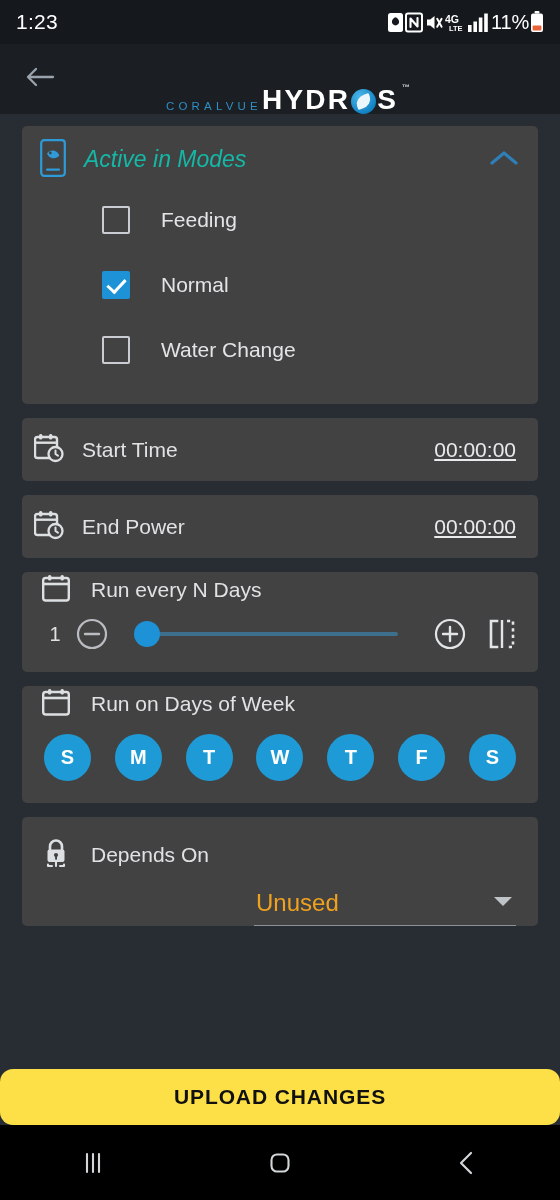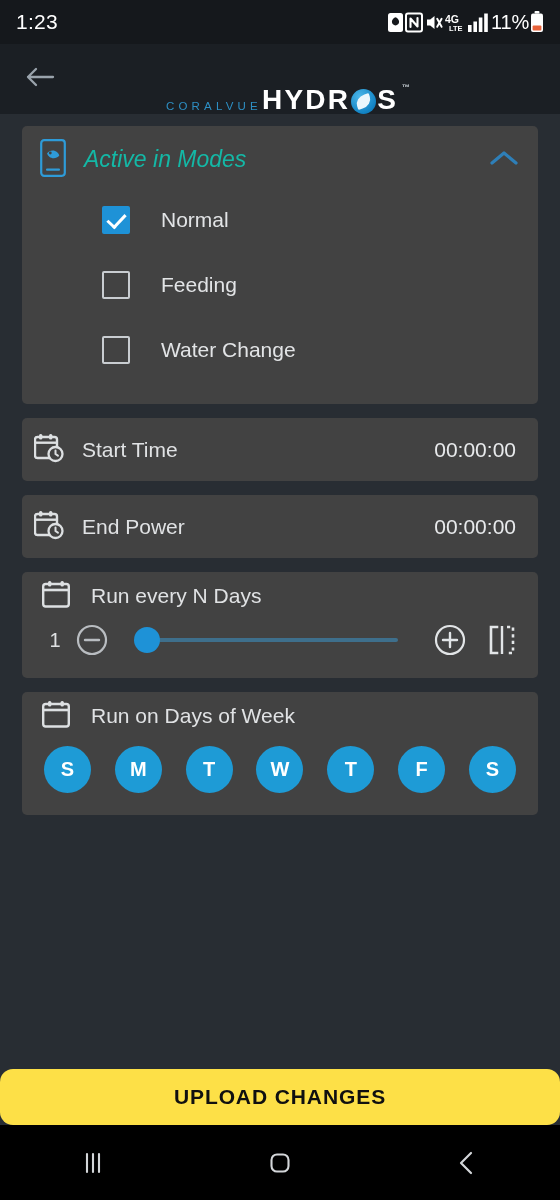--- a/index.html
+++ b/index.html
@@ -127,26 +127,26 @@
     color: #e2e4e6; font-size: 21px; margin-left: 31px;
   }
 
   
   .time-row {
     display: flex; align-items: center;
     height: 63px; padding: 0 22px 0 12px;
     cursor: pointer;
   }
   .time-label { color: #e0e2e4; font-size: 21px; margin-left: 18px; }
-  .time-value { margin-left: auto; color: #e8eaec; font-size: 21px; }
+  .time-value { margin-left: auto; color: #e8eaec; font-size: 21px; text-decoration: underline; }
 
   
   .sec-head {
     display: flex; align-items: center;
-    padding: 8px 20px 6px 20px;
+    padding: 2px 20px 6px 20px;
   }
   .sec-title { color: #e0e2e4; font-size: 21px; margin-left: 21px; }
   .slider-row {
     display: flex; align-items: center;
     padding: 6px 22px 22px 22px;
   }
   .slider-val {
     color: #dfe1e3; font-size: 20px; width: 22px; text-align: center;
   }
   .round-btn { margin-left: 10px; cursor: pointer; display:flex; }
@@ -306,27 +306,27 @@
         <span class="modes-title">Active in Modes</span>
         <span class="chevron-up">
           <svg width="32" height="22" viewBox="0 0 32 22">
               <path d="M4 16l12-10 12 10" fill="none" stroke="#2E7FB8" stroke-width="3.2" stroke-linecap="round" stroke-linejoin="round"></path>
             </svg>
         </span>
       </div>
       <div class="modes-list">
 
         <div class="mode-row">
+          <span class="cb"></span>
+          <span class="mode-label">Feeding</span>
+        </div>
+
+        <div class="mode-row">
           <span class="cb checked"></span>
           <span class="mode-label">Normal</span>
-        </div>
-
-        <div class="mode-row">
-          <span class="cb"></span>
-          <span class="mode-label">Feeding</span>
         </div>
 
         <div class="mode-row">
           <span class="cb"></span>
           <span class="mode-label">Water Change</span>
         </div>
 
 
       </div>
     </div>
@@ -421,20 +421,44 @@
         <span class="day">S</span>
         <span class="day">M</span>
         <span class="day">T</span>
         <span class="day">W</span>
         <span class="day">T</span>
         <span class="day">F</span>
         <span class="day">S</span>
       </div>
     </div>
 
+    <div class="card depends-card">
+      <div class="depends-head">
+        <span>
+          <svg width="28" height="32" viewBox="0 0 28 32">
+              <path d="M8 13V9.5a6 6 0 0 1 12 0V13" fill="none" stroke="#DDE0E2" stroke-width="2.6"></path>
+              <rect x="5.5" y="12.5" width="17" height="12.5" rx="2" fill="#DDE0E2"></rect>
+              <circle cx="14" cy="18" r="2.1" fill="#424242"></circle>
+              <rect x="13.1" y="18" width="1.9" height="4.6" fill="#424242"></rect>
+              <path d="M14 25v4M6 29h4M18 29h4M6 29v-1.5M22 29v-1.5" stroke="#DDE0E2" stroke-width="2.1" stroke-linecap="round"></path>
+            </svg>
+        </span>
+        <span class="sec-title">Depends On</span>
+      </div>
+      <div class="depends-sel-row">
+        <span class="depends-sel">
+          <span class="depends-val">Unused</span>
+          <span class="caret-down">
+            <svg width="22" height="14" viewBox="0 0 22 14">
+                <path d="M2 3h18l-9 9z" fill="#BFC4C8"></path>
+              </svg>
+          </span>
+        </span>
+      </div>
+    </div>
 
   </div>
 
   <div class="upload-btn">UPLOAD CHANGES</div>
 
   <div class="navbar">
     <span class="nav-item">
       <svg width="30" height="26" viewBox="0 0 30 26">
           <path d="M9 4v18M15 4v18M21 4v18" stroke="#D3D6D9" stroke-width="2.1" stroke-linecap="round"></path>
         </svg>

